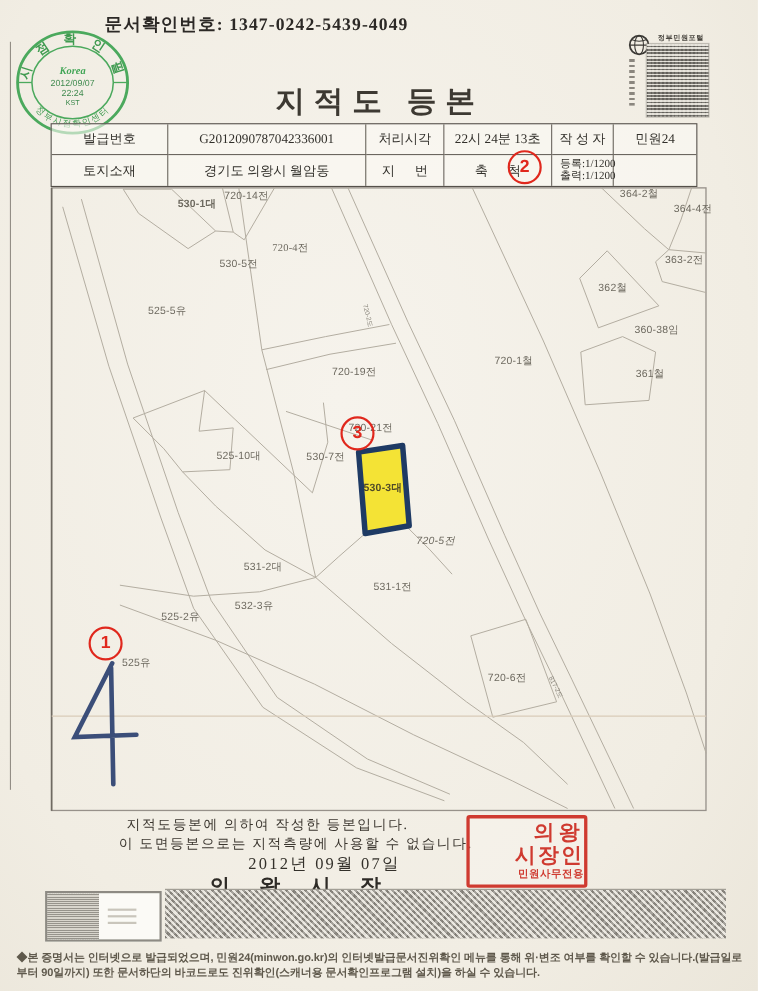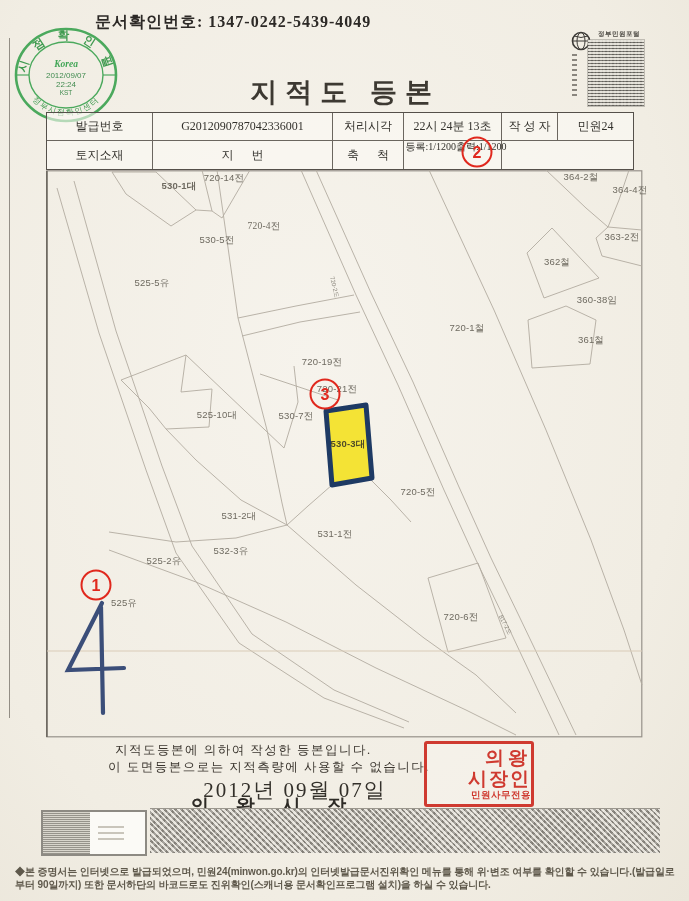--- a/index.html
+++ b/index.html
@@ -32,42 +32,42 @@
     background:repeating-linear-gradient(0deg,#8a867e 0 2px, transparent 2px 5px);}
 
   
   .info-table{left:46px;top:112px;width:586px;height:56px;display:grid;
     grid-template-columns:106px 180px 71px 98px 56px 75px;grid-auto-rows:28px;
     border:1.6px solid #55504a;background:rgba(252,250,245,.6);}
   .cell{border-right:1px solid #6b665f;border-bottom:1px solid #6b665f;display:flex;
     align-items:center;justify-content:center;font-size:12px;white-space:pre;color:#32302b;}
   .cell:nth-child(6n){border-right:none;}
   .cell.r2{border-bottom:none;}
-  .cell.scale{flex-direction:row;align-items:flex-start;justify-content:center;
+  .cell.scale{flex-direction:column;align-items:flex-start;justify-content:center;
     font-size:10px;line-height:11px;padding-left:7px;}
 
   
   .map-frame{left:46px;top:170px;width:597px;height:568px;}
   .map-layer{left:46px;top:170px;width:597px;height:494px;}
   .plabel{position:absolute;transform:translate(-50%,-50%);font-family:"Liberation Sans",sans-serif;
     font-size:9.5px;color:#6e6a60;white-space:nowrap;letter-spacing:.2px;}
   .plabel.hl{color:#4f4a28;font-weight:bold;}
   .rlabel{position:absolute;font-family:"Liberation Sans",sans-serif;font-size:6px;color:#8a867c;
     white-space:nowrap;transform-origin:center;}
 
   
   .red-circle{position:absolute;width:27px;height:27px;border:2.4px solid #e0281d;border-radius:50%;
     color:#e0281d;font-family:"Liberation Sans",sans-serif;font-weight:bold;font-size:16px;
     display:flex;align-items:center;justify-content:center;transform:translate(-50%,-50%);
     background:transparent;}
 
   
   .cert-line1{left:115px;top:742px;font-size:12.5px;letter-spacing:1.5px;color:#3a352e;}
   .cert-line2{left:108px;top:759px;font-size:12.5px;letter-spacing:1.5px;color:#3a352e;}
-  .cert-date{left:190px;top:776px;width:210px;text-align:center;font-size:21px;letter-spacing:2px;color:#33302a;}
+  .cert-date{left:190px;top:776px;width:210px;text-align:center;font-size:15px;letter-spacing:2px;color:#33302a;}
   .cert-issuer{left:190px;top:793px;width:210px;text-align:left;font-size:19px;font-weight:600;
     letter-spacing:11px;color:#2e2b26;}
   .seal{left:424px;top:741px;width:104px;height:60px;border:3.5px solid #cf3a30;border-radius:3px;
     display:flex;flex-direction:column;align-items:flex-end;justify-content:center;color:#cf3a30;
     font-weight:bold;line-height:1;background:rgba(255,250,248,.25);}
   .seal .s1{font-size:19px;letter-spacing:4px;}
   .seal .s2{font-size:19px;letter-spacing:2px;margin-top:2px;}
   .seal .s3{font-size:9.5px;letter-spacing:.5px;margin-top:3px;}
 
   
@@ -136,20 +136,21 @@
   <div class="abs qr"></div>
 
   <div class="abs info-table">
     <div class="cell">발급번호</div>
     <div class="cell">G2012090787042336001</div>
     <div class="cell">처리시각</div>
     <div class="cell">22시 24분 13초</div>
     <div class="cell">작 성 자</div>
     <div class="cell">민원24</div>
     <div class="cell r2">토지소재</div>
+    <div class="cell r2">경기도 의왕시 월암동</div>
     <div class="cell r2">지      번</div>
     <div class="cell r2">축      척</div>
     <div class="cell r2 scale">
       <span>등록:1/1200</span>
       <span>출력:1/1200</span>
     </div>
   </div>
 
   <div class="abs map-frame">
     <svg width="597" height="568" viewBox="0 0 597 568">
@@ -191,28 +192,28 @@
     </svg>
   </div>
 
   <div class="abs map-layer">
       <span class="plabel" style="left: 178px; top: 8px;">720-14전</span>
       <span class="plabel" style="left: 133px; top: 16px; font-weight: bold;">530-1대</span>
       <span class="plabel" style="left: 218px; top: 56px; font-family: Liberation Serif, serif;">720-4전</span>
       <span class="plabel" style="left: 171px; top: 70px;">530-5전</span>
       <span class="plabel" style="left: 106px; top: 113px;">525-5유</span>
       <span class="plabel" style="left: 421px; top: 158px;">720-1철</span>
-      <span class="plabel" style="left: 276px; top: 168px; margin-top: 24px;">720-19전</span>
+      <span class="plabel" style="left: 276px; top: 168px;">720-19전</span>
       <span class="plabel" style="left: 291px; top: 219px;">720-21전</span>
       <span class="plabel" style="left: 250px; top: 246px;">530-7전</span>
       <span class="plabel" style="left: 171px; top: 245px;">525-10대</span>
       <span class="plabel hl" style="left: 302px; top: 274px;">530-3대</span>
-      <span class="plabel" style="left: 372px; top: 322px;">720-5전</span>
+      <span class="plabel" style="left: 350px; top: 322px; font-style: italic;">720-5전</span>
       <span class="plabel" style="left: 193px; top: 346px;">531-2대</span>
-      <span class="plabel" style="left: 289px; top: 364px;">531-1전</span>
+      <span class="plabel" style="left: 311px; top: 364px;">531-1전</span>
       <span class="plabel" style="left: 185px; top: 381px;">532-3유</span>
       <span class="plabel" style="left: 118px; top: 391px;">525-2유</span>
       <span class="plabel" style="left: 78px; top: 433px;">525유</span>
       <span class="plabel" style="left: 415px; top: 447px;">720-6전</span>
       <span class="plabel" style="left: 535px; top: 7px;">364-2철</span>
       <span class="plabel" style="left: 584px; top: 20px;">364-4전</span>
       <span class="plabel" style="left: 576px; top: 67px;">363-2전</span>
       <span class="plabel" style="left: 511px; top: 92px;">362철</span>
       <span class="plabel" style="left: 551px; top: 130px;">360-38임</span>
       <span class="plabel" style="left: 545px; top: 170px;">361철</span>

